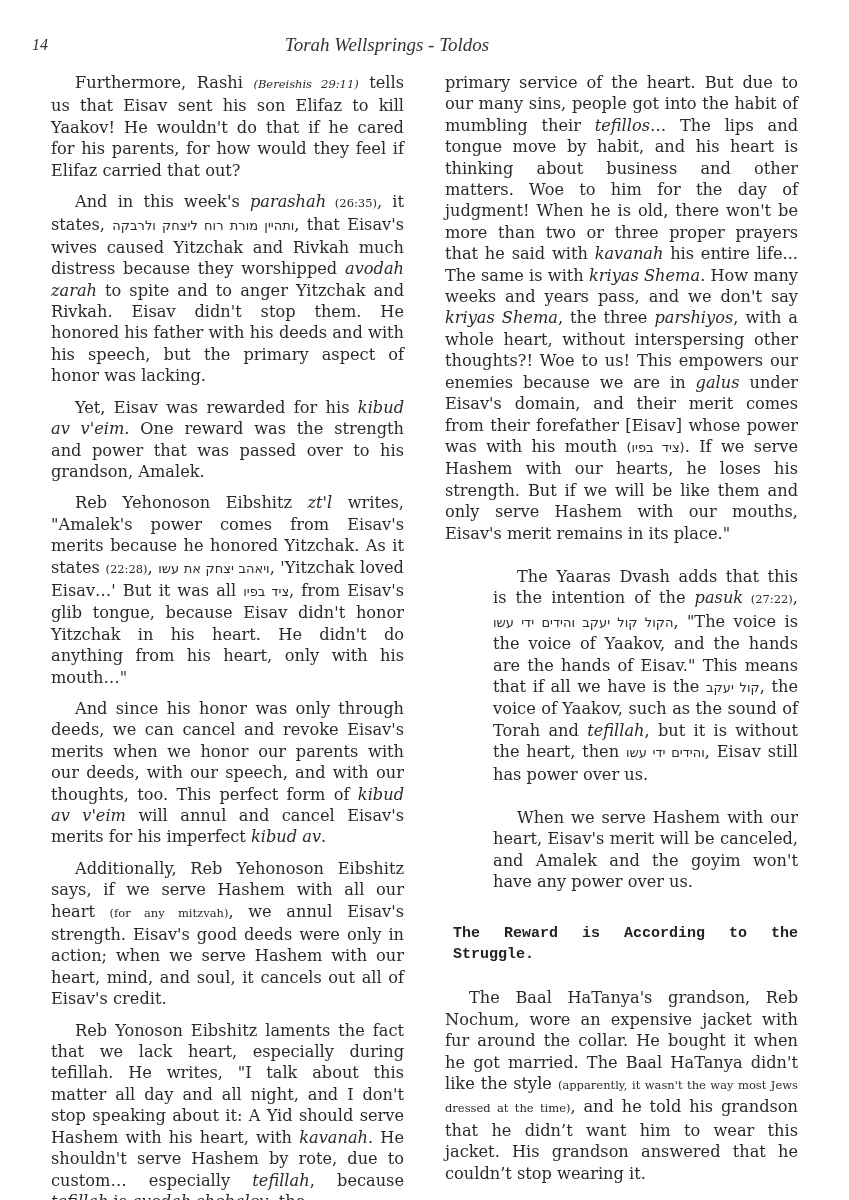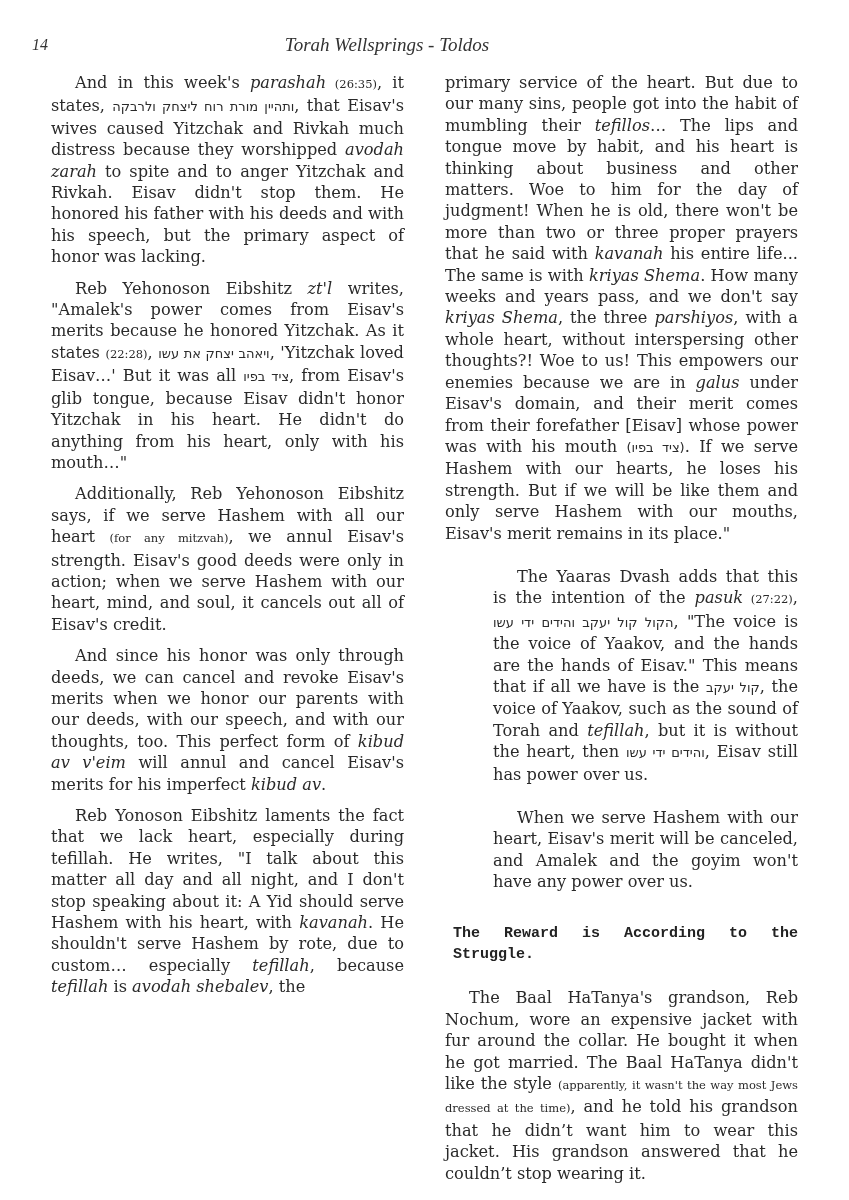--- a/index.html
+++ b/index.html
@@ -21,29 +21,31 @@
   </style>
 </head>
 <body>
 
 <div class="header">
   <span class="page-number">14</span>
   <div class="running-title">Torah Wellsprings - Toldos</div>
 </div>
 
 <div class="col col-left">
+  <p class="para"><span>Furthermore, Rashi </span><span class="sm it">(Bereishis 29:11)</span><span> tells us that Eisav sent his son Elifaz to kill Yaakov! He wouldn't do that if he cared for his parents, for how would they feel if Elifaz carried that out?</span></p>
 
   <p class="para"><span>And in this week's </span><i>parashah</i><span class="sm"> (26:35)</span><span>, it states, </span><span class="he">ותהיין מורת רוח ליצחק ולרבקה</span><span>, that Eisav's wives caused Yitzchak and Rivkah much distress because they worshipped </span><i>avodah zarah</i><span> to spite and to anger Yitzchak and Rivkah. Eisav didn't stop them. He honored his father with his deeds and with his speech, but the primary aspect of honor was lacking.</span></p>
 
+  <p class="para"><span>Yet, Eisav was rewarded for his </span><i>kibud av v'eim</i><span>. One reward was the strength and power that was passed over to his grandson, Amalek.</span></p>
 
   <p class="para"><span> Reb Yehonoson Eibshitz </span><i>zt'l</i><span> writes, "Amalek's power comes from Eisav's merits because he honored Yitzchak. As it states </span><span class="sm">(22:28)</span><span>, </span><span class="he">ויאהב יצחק את עשו</span><span>, 'Yitzchak loved Eisav…' But it was all </span><span class="he">ציד בפיו</span><span>, from Eisav's glib tongue, because Eisav didn't honor Yitzchak in his heart. He didn't do anything from his heart, only with his mouth…"</span></p>
 
+  <p class="para"><span>And since his honor was only through deeds, we can cancel and revoke Eisav's merits when we honor our parents with our deeds, with our speech, and with our thoughts, too. This perfect form of </span><i>kibud av v'eim</i><span> will annul and cancel Eisav's merits for his imperfect </span><i>kibud av</i><span>.</span></p>
+
   <p class="para"><span>Additionally, Reb Yehonoson Eibshitz says, if we serve Hashem with all our heart </span><span class="sm">(for any mitzvah)</span><span>, we annul Eisav's strength. Eisav's good deeds were only in action; when we serve Hashem with our heart, mind, and soul, it cancels out all of Eisav's credit.</span></p>
-
-  <p class="para"><span>And since his honor was only through deeds, we can cancel and revoke Eisav's merits when we honor our parents with our deeds, with our speech, and with our thoughts, too. This perfect form of </span><i>kibud av v'eim</i><span> will annul and cancel Eisav's merits for his imperfect </span><i>kibud av</i><span>.</span></p>
 
   <p class="para"><span>Reb Yonoson Eibshitz laments the fact that we lack heart, especially during tefillah. He writes, "I talk about this matter all day and all night, and I don't stop speaking about it: A Yid should serve Hashem with his heart, with </span><i>kavanah</i><span>. He shouldn't serve Hashem by rote, due to custom… especially </span><i>tefillah</i><span>, because </span><i>tefillah</i><span> is </span><i>avodah shebalev</i><span>, the</span></p>
 </div>
 
 <div class="col col-right">
   <p class="para noindent"><span>primary service of the heart. But due to our many sins, people got into the habit of mumbling their </span><i>tefillos</i><span>… The lips and tongue move by habit, and his heart is thinking about business and other matters. Woe to him for the day of judgment! When he is old, there won't be more than two or three proper prayers that he said with </span><i>kavanah</i><span> his entire life... The same is with </span><i>kriyas Shema</i><span>. How many weeks and years pass, and we don't say </span><i>kriyas Shema</i><span>, the three </span><i>parshiyos</i><span>, with a whole heart, without interspersing other thoughts?! Woe to us! This empowers our enemies because we are in </span><i>galus</i><span> under Eisav's domain, and their merit comes from their forefather [Eisav] whose power was with his mouth </span><span class="he">(ציד בפיו)</span><span>. If we serve Hashem with our hearts, he loses his strength. But if we will be like them and only serve Hashem with our mouths, Eisav's merit remains in its place."</span></p>
 
   <p class="para gap-lg"><span>The Yaaras Dvash adds that this is the intention of the </span><i>pasuk</i><span class="sm"> (27:22)</span><span>, </span><span class="he">הקול קול יעקב והידים ידי עשו</span><span>, "The voice is the voice of Yaakov, and the hands are the hands of Eisav." This means that if all we have is the </span><span class="he">קול יעקב</span><span>, the voice of Yaakov, such as the sound of Torah and </span><i>tefillah</i><span>, but it is without the heart, then </span><span class="he">והידים ידי עשו</span><span>, Eisav still has power over us.</span></p>
 
   <p class="para gap-lg"><span>When we serve Hashem with our heart, Eisav's merit will be canceled, and Amalek and the goyim won't have any power over us.</span></p>

